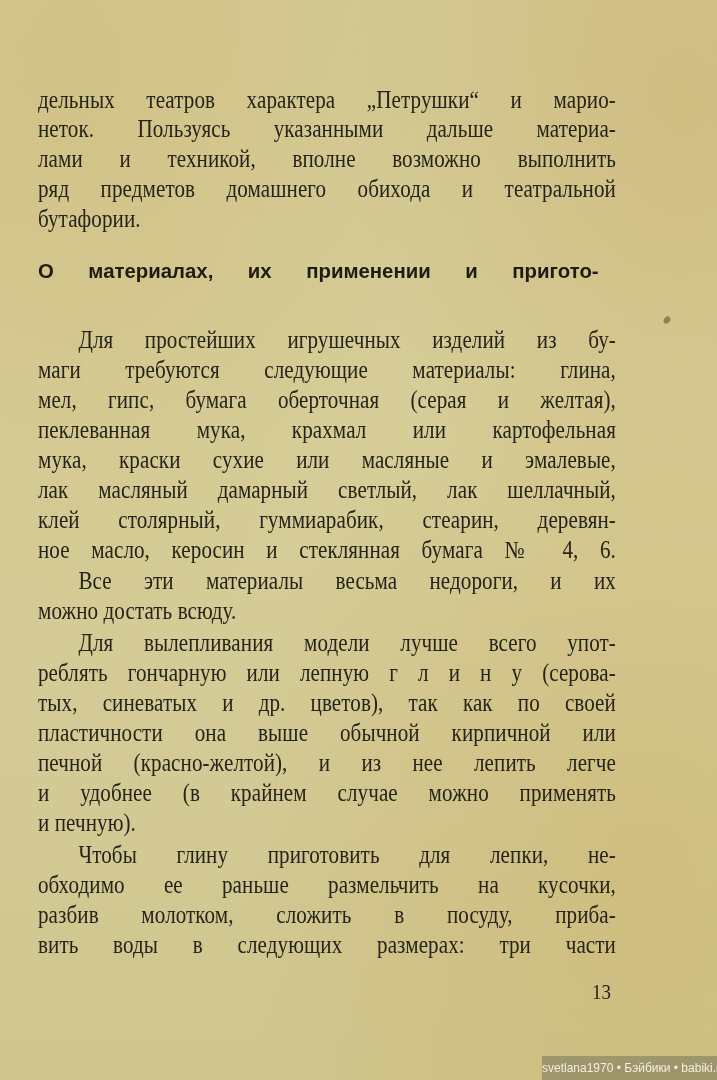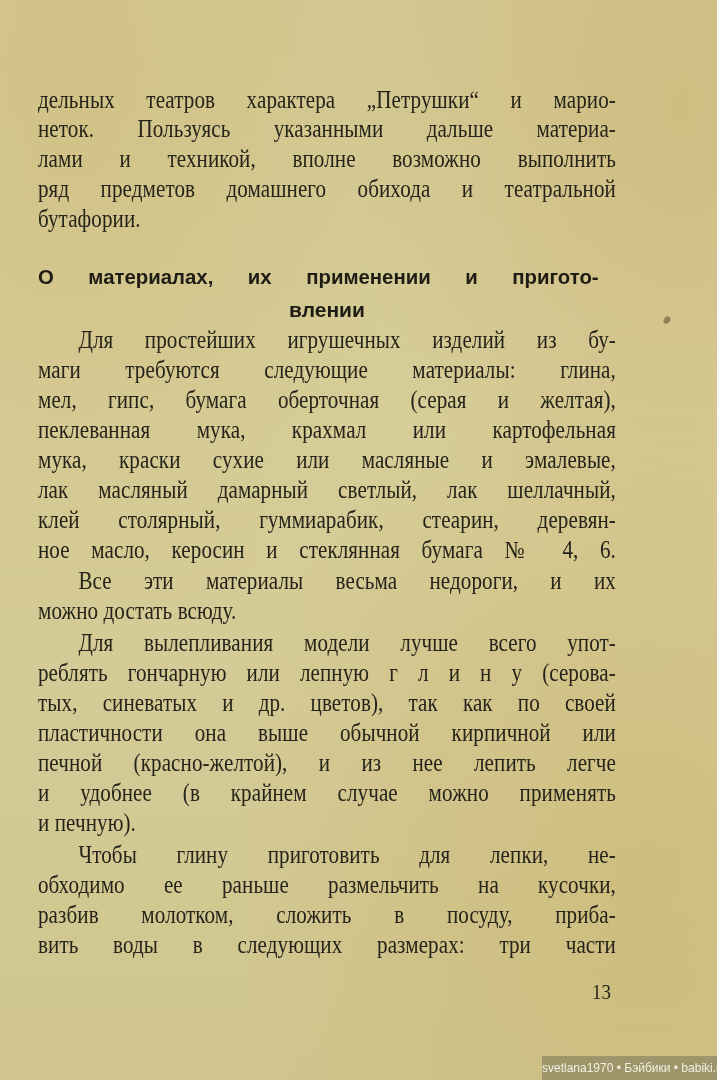--- a/index.html
+++ b/index.html
@@ -107,23 +107,22 @@
 <body>
 
 <div class="page">
 
   <div class="line" style="top:85px">дельных театров характера „Петрушки“ и марио-</div>
   <div class="line" style="top:114px">неток. Пользуясь указанными дальше материа-</div>
   <div class="line" style="top:144px">лами и техникой, вполне возможно выполнить</div>
   <div class="line" style="top:174px">ряд предметов домашнего обихода и театральной</div>
   <div class="line last" style="top:204px">бутафории.</div>
 
-  <div class="heading" style="top:262px">
+  <div class="heading" style="top:256px">
     <span class="h1">О материалах, их применении и пригото-</span>
-    <span class="h2">влении</span>
   </div>
 
   <div class="line indent" style="top:325px">Для простейших игрушечных изделий из бу-</div>
   <div class="line" style="top:355px">маги требуются следующие материалы: глина,</div>
   <div class="line" style="top:385px">мел, гипс, бумага оберточная (серая и желтая),</div>
   <div class="line" style="top:415px">пеклеванная мука, крахмал или картофельная</div>
   <div class="line" style="top:445px">мука, краски сухие или масляные и эмалевые,</div>
   <div class="line" style="top:475px">лак масляный дамарный светлый, лак шеллачный,</div>
   <div class="line" style="top:505px">клей столярный, гуммиарабик, стеарин, деревян-</div>
   <div class="line" style="top:535px">ное масло, керосин и стеклянная бумага № 4, 6.</div>

